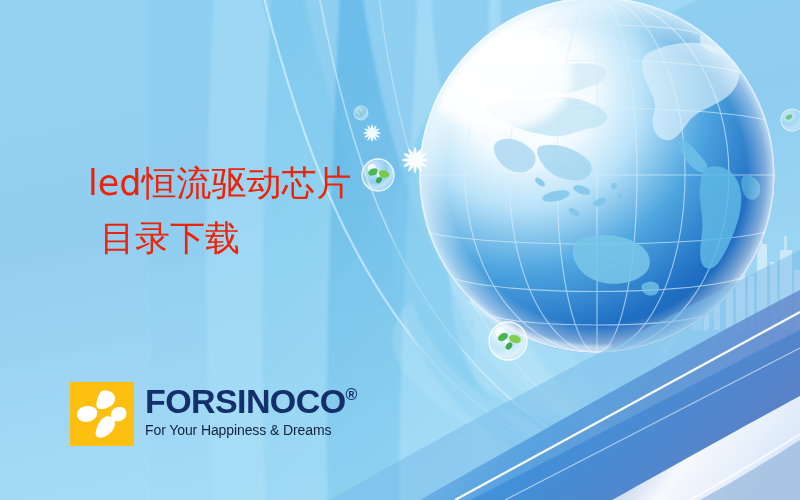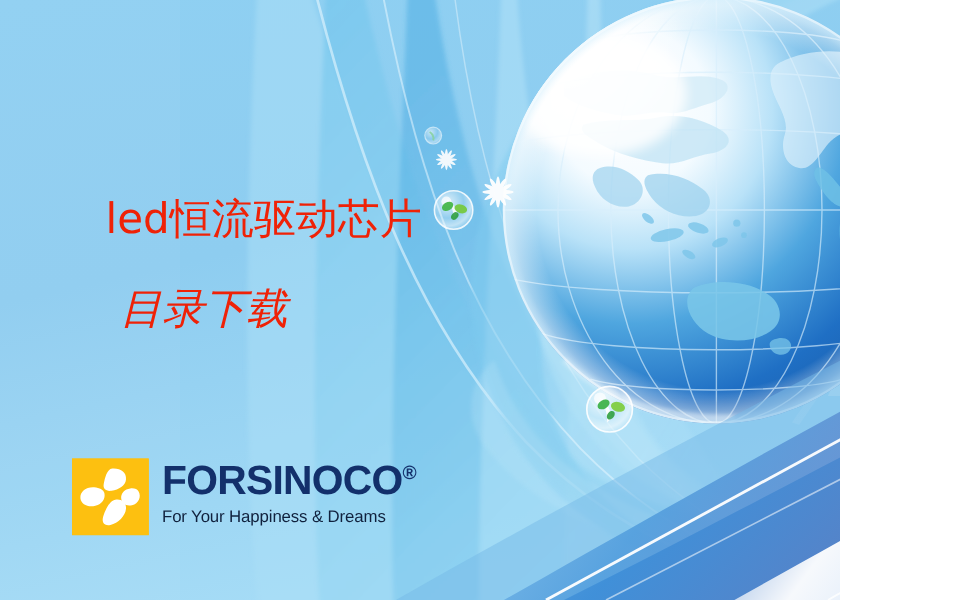--- a/index.html
+++ b/index.html
@@ -3,21 +3,21 @@
 <meta charset="utf-8">
 <title>LED Catalog Banner</title>
 <style>
   html, body {
     margin: 0;
     padding: 0;
     background: #ffffff;
   }
   #banner {
     position: relative;
-    width: 700px;
+    width: 800px;
     height: 500px;
     overflow: hidden;
     font-family: "Liberation Sans", "DejaVu Sans", sans-serif;
     background: #bef264;
   }
   #bg-svg {
     position: absolute;
     left: 0; top: 0;
     width: 800px;
     height: 500px;
@@ -32,29 +32,28 @@
     z-index: 20;
     line-height: 1.0;
     color: #ef2207;
     font-family: "DejaVu Sans", "Liberation Sans", sans-serif;
     font-size: 35px;
     white-space: nowrap;
     letter-spacing: 0px;
   }
   .headline .line2 {
     display: block;
-    margin-top: 40px;
+    margin-top: 20px;
     margin-left: 12px;
-    font-style: italic;
   }
 
   
   .logo-lockup {
     position: absolute;
-    left: 60px;
+    left: 70px;
     top: 382px;
     z-index: 25;
     display: flex;
     align-items: flex-start;
   }
   .logo-mark {
     width: 64px;
     height: 64px;
     background: #fdc010;
     flex: 0 0 auto;

